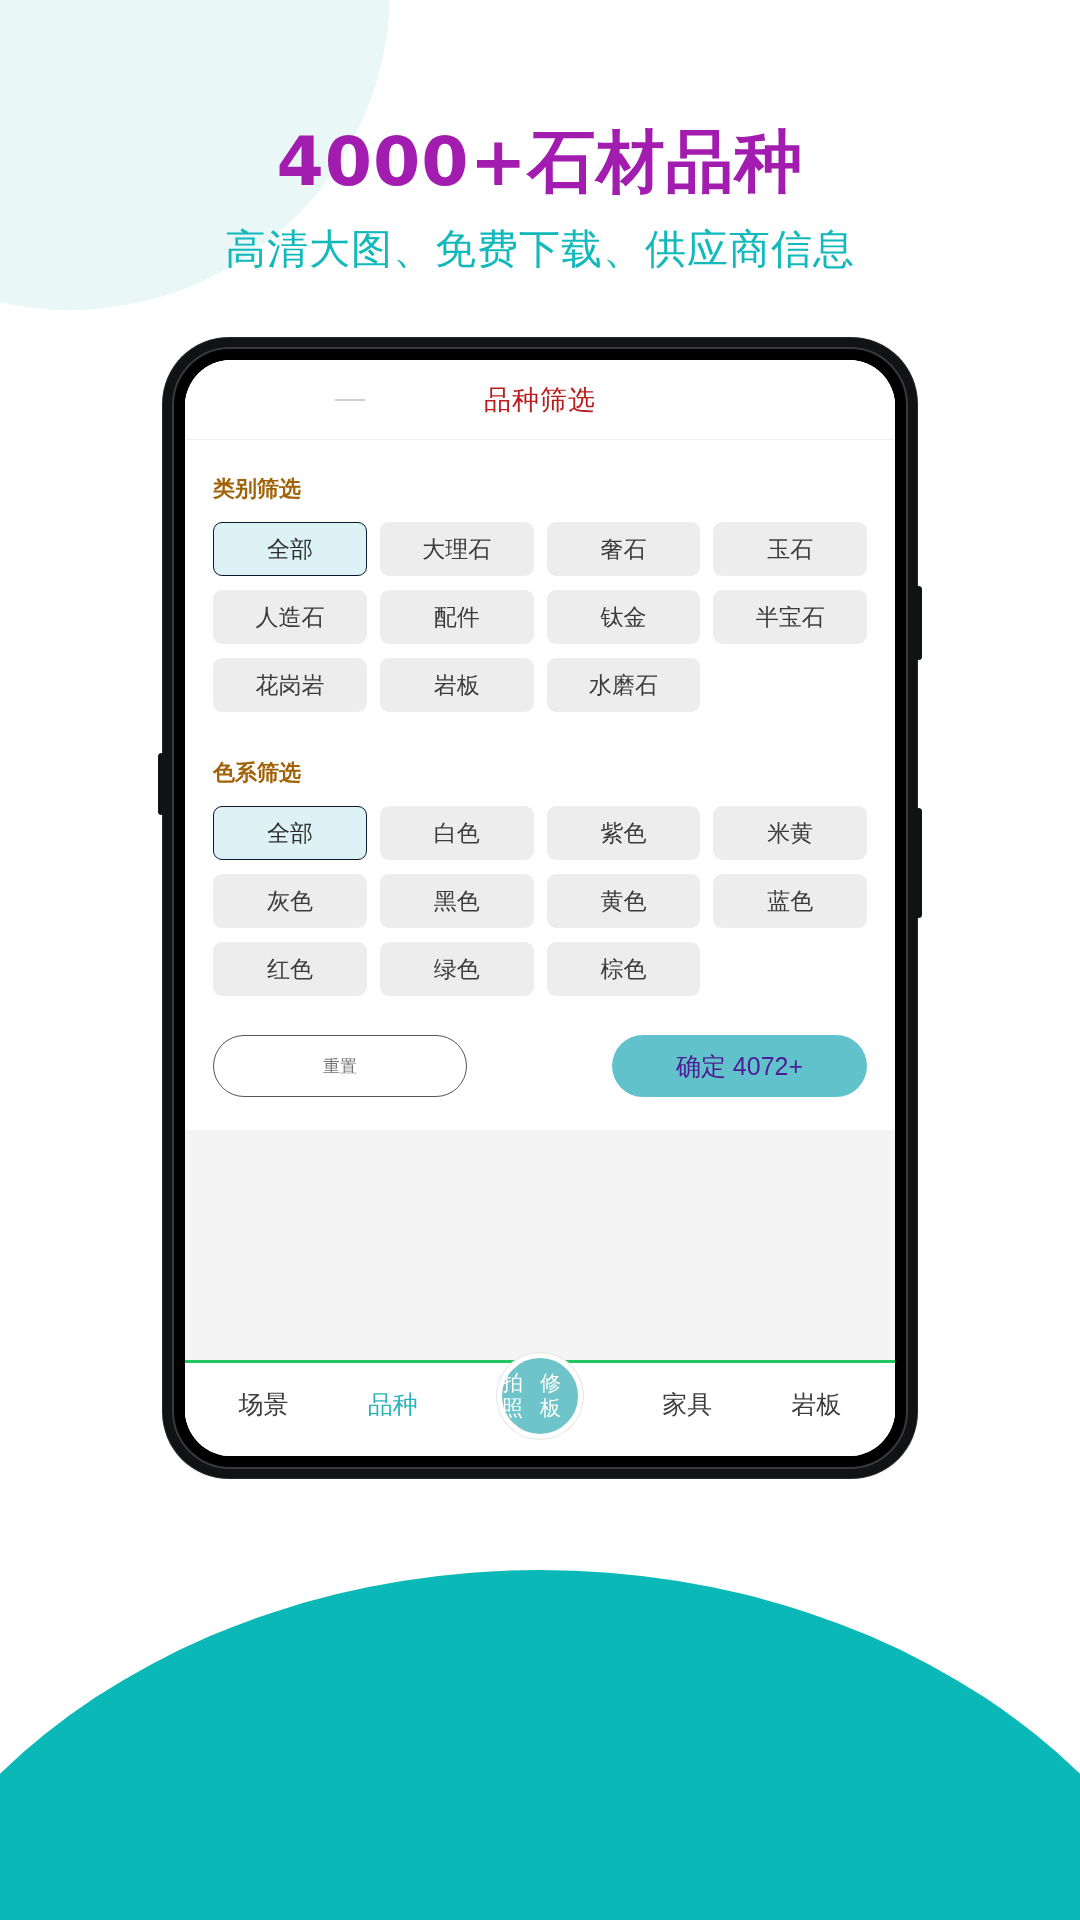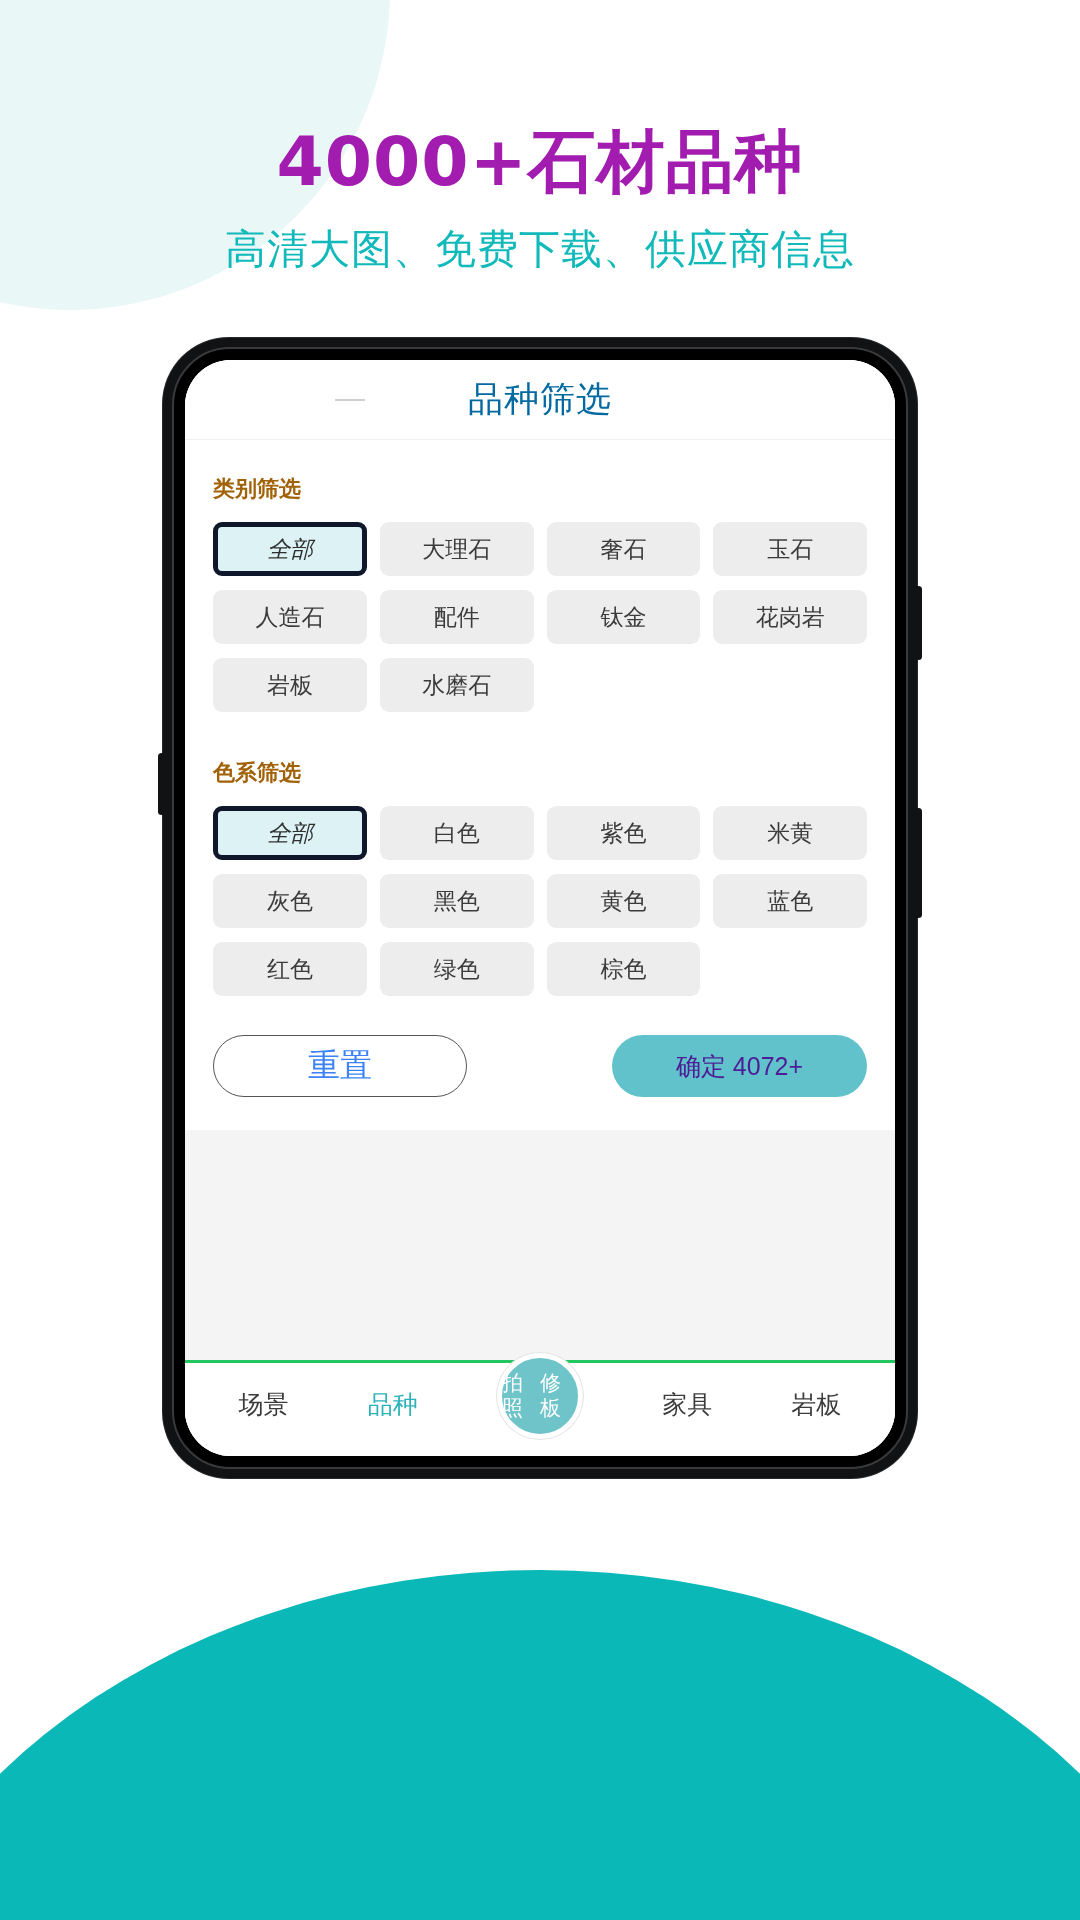--- a/index.html
+++ b/index.html
@@ -74,21 +74,21 @@
   .app-header {
     height:80px; background:#fff;
     display:flex; align-items:center; justify-content:center;
     position:relative;
     border-bottom:1px solid #efefef;
   }
   .back-dash {
     position:absolute; left:150px; top:50%;
     width:30px; height:2px; background:#cfcfcf; transform:translateY(-50%);
   }
-  .app-title { font-size:35px; color:#0369a1; letter-spacing:1px; }
+  .app-title { font-size:27px; color:#b91c1c; letter-spacing:1px; }
 
   .filter-panel {
     background:#fff;
     padding:26px 28px 0 28px;
     height:690px;
     position:relative;
   }
   .section-title {
     font-size:22px; color:#a16207; font-weight:bold;
     margin:8px 0 18px 0;
@@ -101,38 +101,37 @@
   .chip {
     height:54px;
     background:#ededed;
     border-radius:9px;
     display:flex; align-items:center; justify-content:center;
     font-size:23px; color:#3b3b3b;
     border:1px solid transparent;
   }
   .chip.selected {
     background:#dcf2f4;
-    border:5px solid #0f172a;
+    border:1px solid #0f172a;
     color:#2f2f2f;
-    font-style:italic;
   }
 
   .action-bar {
     position:absolute; left:0; right:0; bottom:0;
     height:128px; background:#fff;
     display:flex; align-items:center;
     padding:0 28px;
     gap:0;
   }
   .btn-reset {
     width:254px; height:62px;
     border:1px solid #555; border-radius:31px;
     background:#fff;
     display:flex; align-items:center; justify-content:center;
-    font-size:32px; color:#3b82f6;
+    font-size:17px; color:#737373;
   }
   .btn-confirm {
     margin-left:auto;
     width:255px; height:62px;
     border-radius:31px;
     background:#62c2cc;
     display:flex; align-items:center; justify-content:center;
     font-size:25px; color:#4c1d95;
   }
 
@@ -263,20 +262,21 @@
       <div class="filter-panel" style="position:absolute; left:0; right:0; top:80px;">
         <div class="section-title">类别筛选</div>
         <div class="chip-grid">
           <div class="chip selected">全部</div>
           <div class="chip">大理石</div>
           <div class="chip">奢石</div>
           <div class="chip">玉石</div>
           <div class="chip">人造石</div>
           <div class="chip">配件</div>
           <div class="chip">钛金</div>
+          <div class="chip">半宝石</div>
           <div class="chip">花岗岩</div>
           <div class="chip">岩板</div>
           <div class="chip">水磨石</div>
         </div>
 
         <div class="section-title" style="margin-top:46px;">色系筛选</div>
         <div class="chip-grid">
           <div class="chip selected">全部</div>
           <div class="chip">白色</div>
           <div class="chip">紫色</div>

